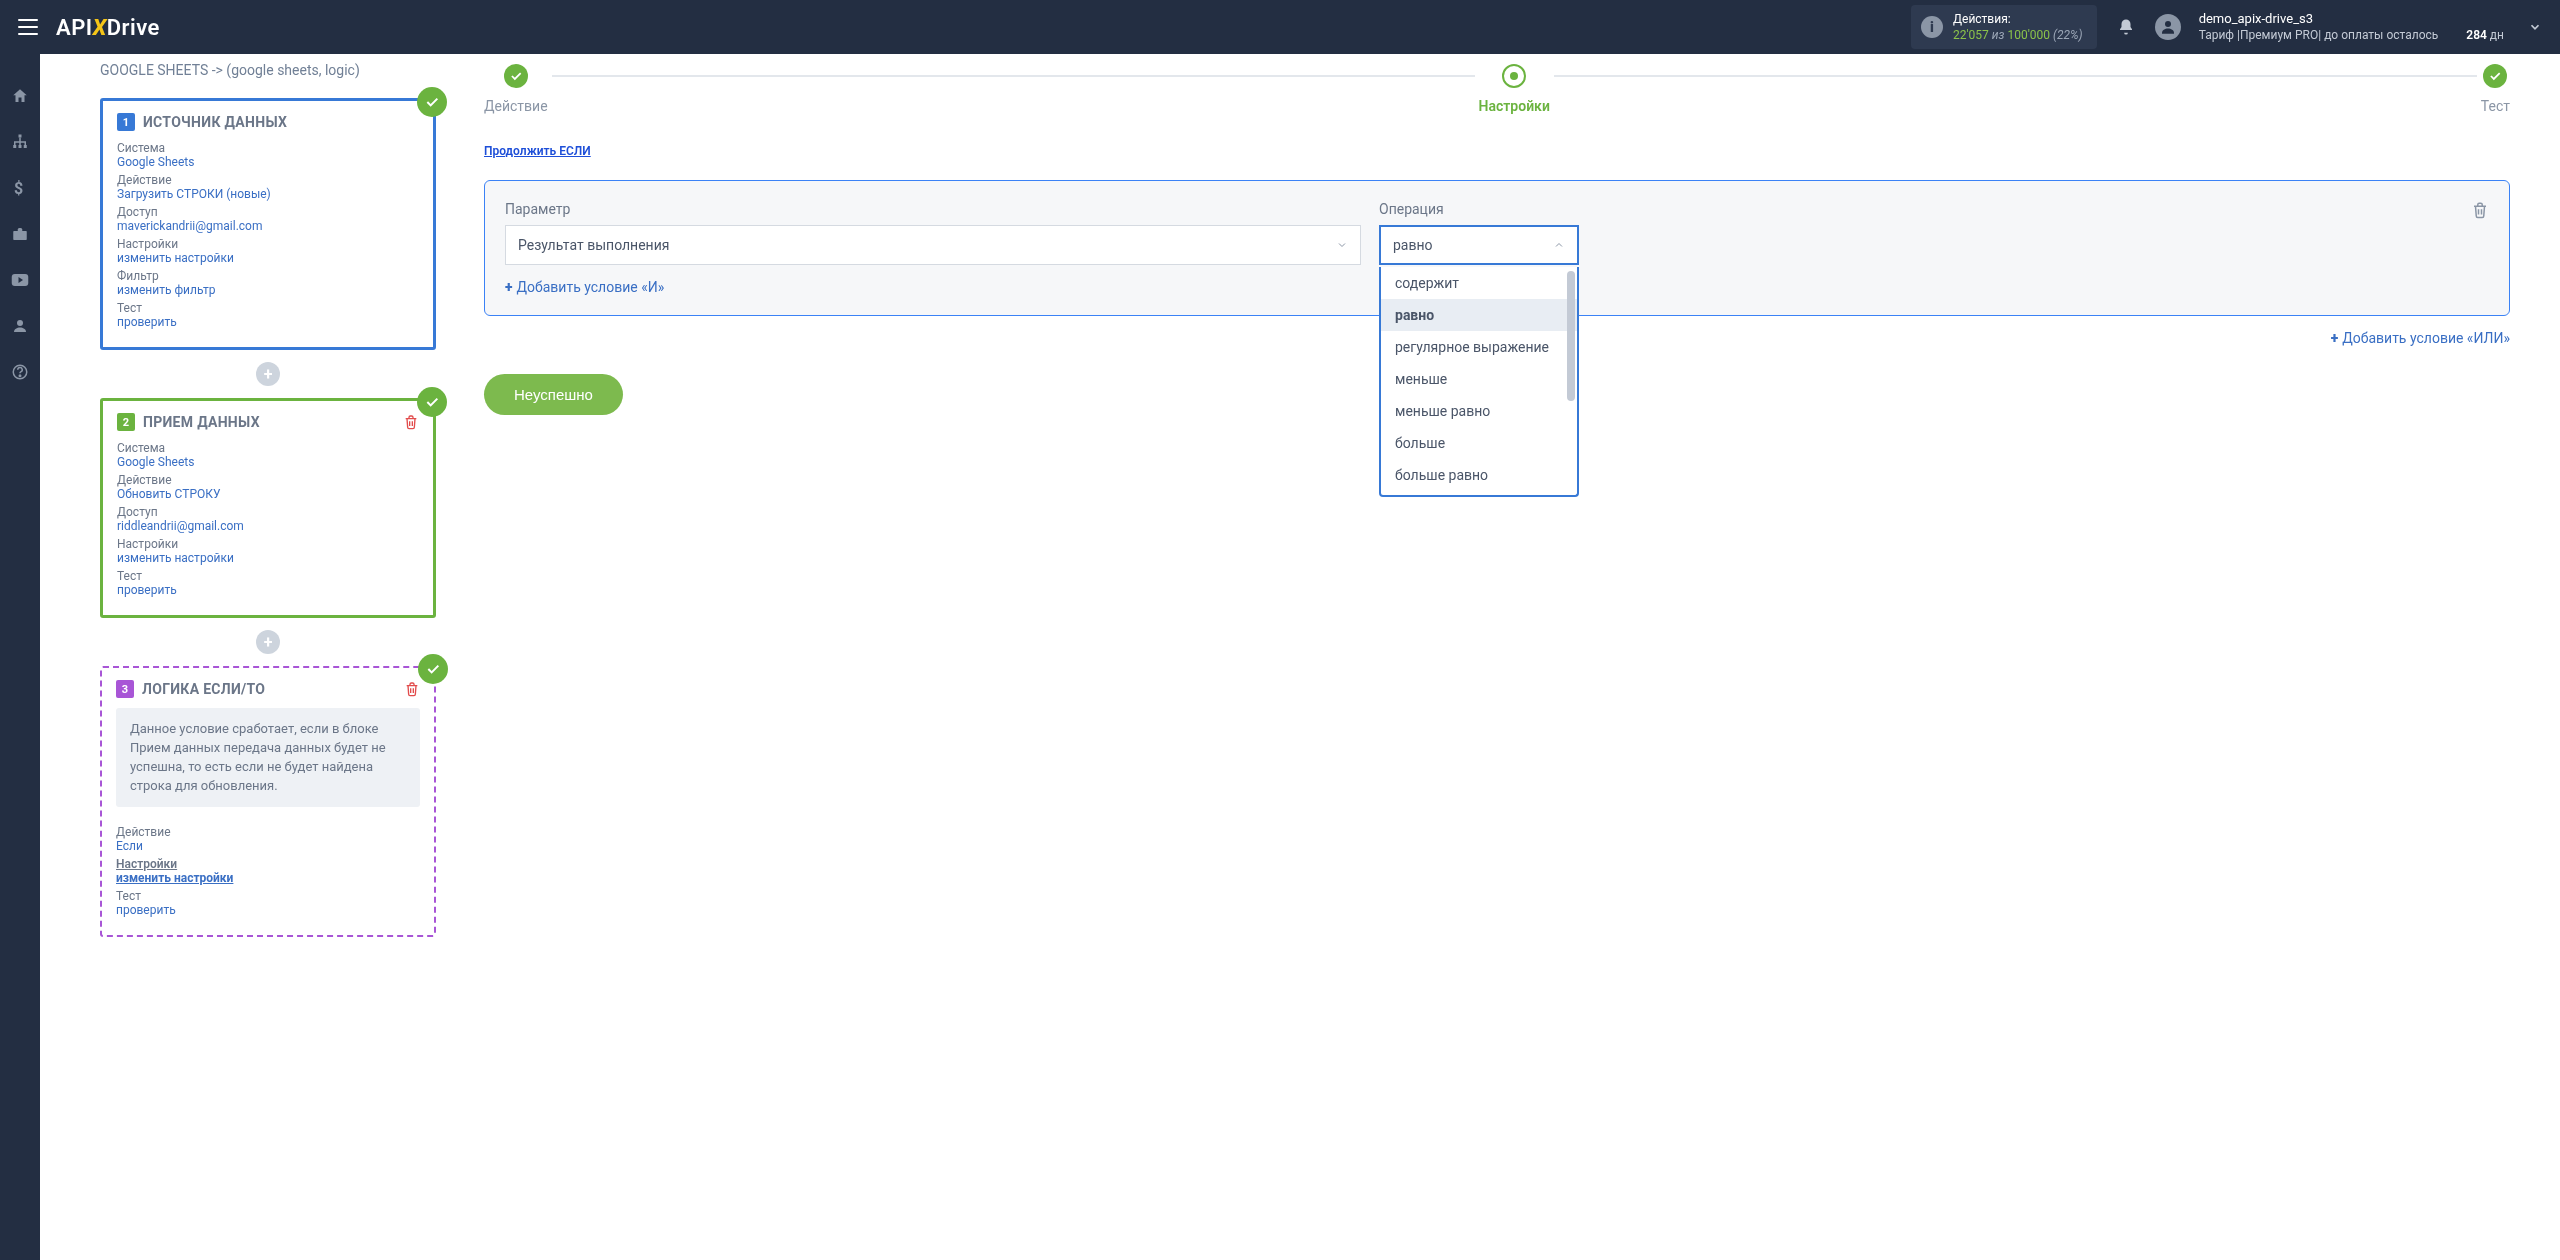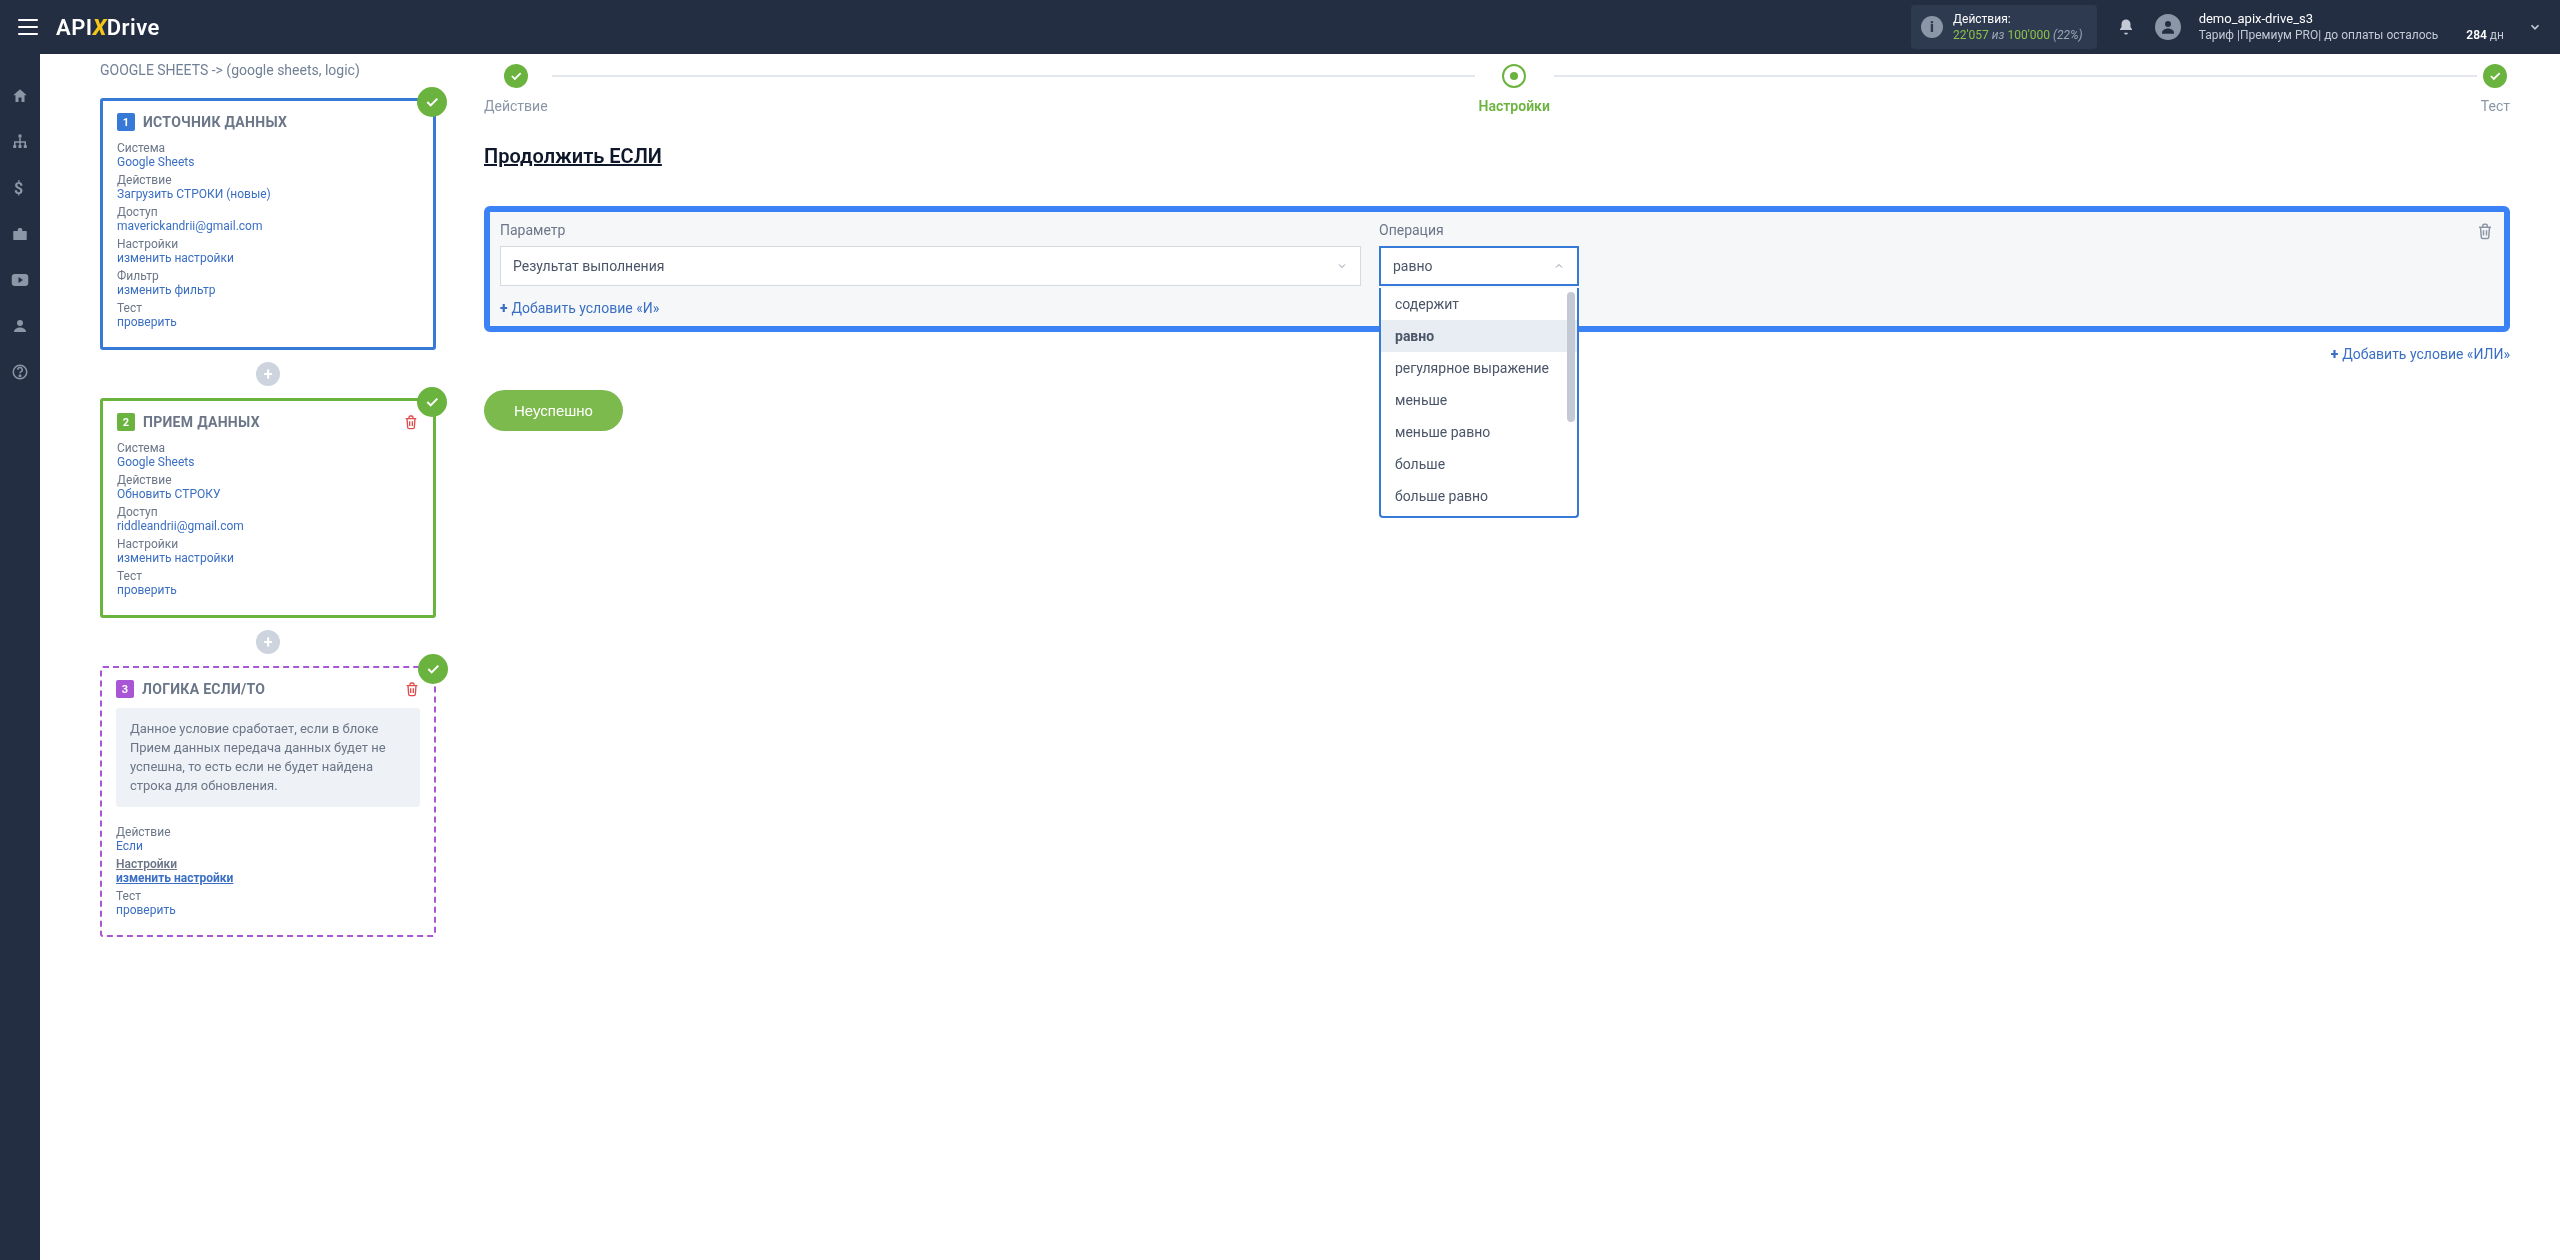--- a/index.html
+++ b/index.html
@@ -51,22 +51,22 @@
 .card-row.underline .v { text-decoration: underline; font-weight:700; }
 .main { flex: 1; padding: 10px 50px 24px 24px; overflow-y:auto; }
 .steps { display: flex; align-items: center; margin-bottom: 30px; position: relative; }
 .step { display: flex; flex-direction: column; align-items: center; z-index: 1; }
 .step .dot { width: 24px; height: 24px; border-radius: 50%; background: #6bb33f; display:flex;align-items:center;justify-content:center; }
 .step .dot.open { background: #fff; border: 2px solid #6bb33f; }
 .step .dot.open::after { content:''; width:8px; height:8px; border-radius:50%; background:#6bb33f; }
 .step .lbl { margin-top: 10px; font-size: 14px; color: #8b96a6; }
 .step.active .lbl { color: #6bb33f; font-weight: 600; }
 .step-line { flex: 1; height: 2px; background: #e3e7ec; margin: 0 4px; position: relative; top: -13px; }
-.section-title { font-size: 20px; font-weight: 600; text-decoration: underline; margin-bottom: 38px; color: #0f172a; }
-.cond-box { background: #f6f7f9; border: 6px solid #3b82f6; border-radius: 6px; padding: 10px; }
+.section-title { font-size: 12px; font-weight: 600; text-decoration: underline; margin-bottom: 22px; color: #1d4ed8; }
+.cond-box { background: #f6f7f9; border: 1px solid #3b82f6; border-radius: 6px; padding: 20px; }
 .cond-row { display: flex; gap: 18px; align-items:flex-start; }
 .cond-col { flex: 1; position:relative; }
 .cond-col .label { font-size: 14px; color: #6b7688; margin-bottom: 8px; }
 .select-box { background: #fff; border: 1px solid #d5dae1; border-radius: 0; height: 40px; display: flex; align-items: center; padding: 0 12px; cursor: pointer; font-size:14px; color:#4a5568; justify-content:space-between;}
 .select-box.open { border: 2px solid #3779d6; }
 .select-box .arrow { color: #8b96a6; }
 .dropdown { position: absolute; top: 66px; left: 0; right: 0; background: #fff; border: 2px solid #3779d6; border-top: none; border-radius: 0 0 4px 4px; max-height: 230px; overflow-y: hidden; z-index: 10; }
 .dropdown .opt { padding: 8px 14px; cursor: pointer; font-size: 14px; color: #4a5568; }
 .dropdown .opt.sel { background: #e8edf3; font-weight: 700; }
 .dropdown .scrollbar { position:absolute; right:2px; top:4px; width:8px; height:130px; background:#c3cad5; border-radius:4px; }

